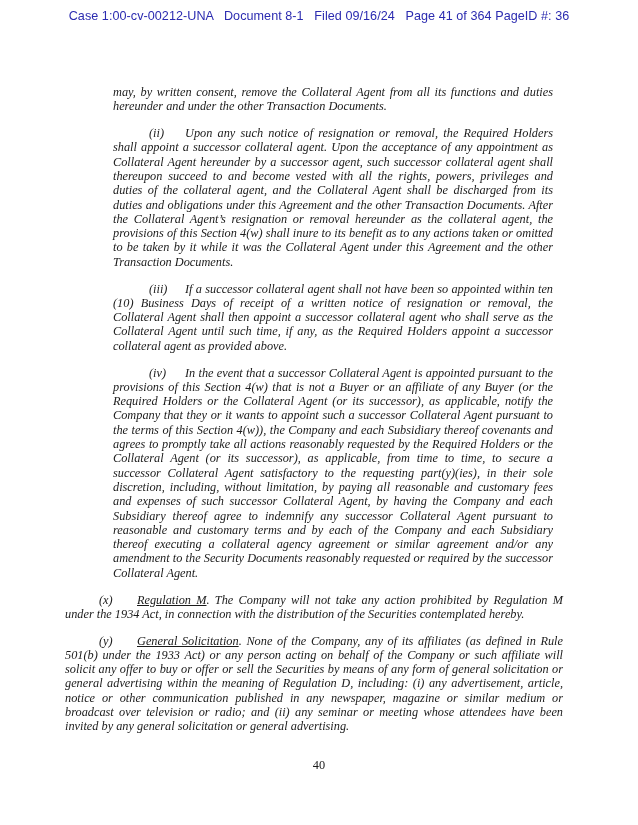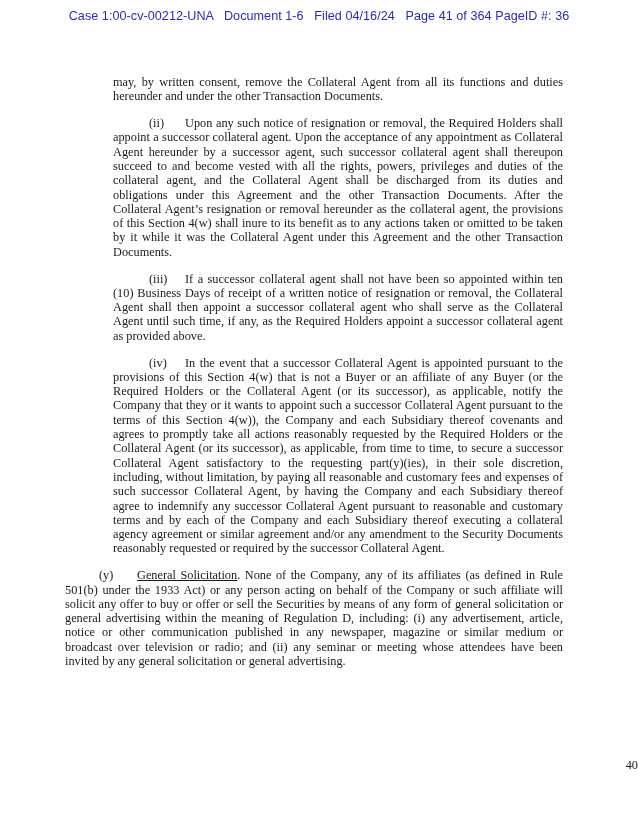--- a/index.html
+++ b/index.html
@@ -6,44 +6,45 @@
   body { width: 638px; height: 825px; position: relative; overflow: hidden; }
   .header {
     position: absolute; top: 9px; left: 0; width: 638px; text-align: center;
     font-family: "Liberation Sans", sans-serif; font-size: 12.6px; color: #2b2bb0;
     white-space: pre; letter-spacing: 0.05px;
   }
   .page {
     position: absolute; left: 84px; top: 75px; width: 479px;
     font-family: "Liberation Serif", serif; font-size: 12.3px; line-height: 14.3px; color: #1a1a1a;
   }
-  .para { text-align: justify; margin: 0; }
+  .para { text-align: justify; margin: 10px; font-style: italic; }
   .sub { margin-left: 29px; }
   .gap { margin-top: 12.5px; }
   .lbl { display: inline-block; }
   .lbl-sub { padding-left: 36px; width: 36px; }
   .lbl-main { padding-left: 34px; width: 38px; }
   .u { text-decoration: underline; }
   .pagenum {
-    position: absolute; top: 758px; left: 0; width: 638px; text-align: right;
+    position: absolute; top: 758px; left: 0; width: 638px; text-align: center;
     font-family: "Liberation Serif", serif; font-size: 12.3px; color: #1a1a1a;
   }
 </style>
 </head>
 <body>
 
-<div class="header"><span>Case 1:00-cv-00212-UNA</span>   <span>Document 1-6</span>   <span>Filed 04/16/24</span>   <span>Page 41 of 364 PageID #: 36</span></div>
+<div class="header"><span>Case 1:00-cv-00212-UNA</span>   <span>Document 8-1</span>   <span>Filed 09/16/24</span>   <span>Page 41 of 364 PageID #: 36</span></div>
 
 <div class="page">
   <p class="para sub">may, by written consent, remove the Collateral Agent from all its functions and duties hereunder and under the other Transaction Documents.</p>
 
   <p class="para sub gap"><span class="lbl lbl-sub">(ii)</span><span>Upon any such notice of resignation or removal, the Required Holders shall appoint a successor collateral agent. Upon the acceptance of any appointment as Collateral Agent hereunder by a successor agent, such successor collateral agent shall thereupon succeed to and become vested with all the rights, powers, privileges and duties of the collateral agent, and the Collateral Agent shall be discharged from its duties and obligations under this Agreement and the other Transaction Documents. After the Collateral Agent’s resignation or removal hereunder as the collateral agent, the provisions of this Section 4(w) shall inure to its benefit as to any actions taken or omitted to be taken by it while it was the Collateral Agent under this Agreement and the other Transaction Documents.</span></p>
 
   <p class="para sub gap"><span class="lbl lbl-sub">(iii)</span><span>If a successor collateral agent shall not have been so appointed within ten (10) Business Days of receipt of a written notice of resignation or removal, the Collateral Agent shall then appoint a successor collateral agent who shall serve as the Collateral Agent until such time, if any, as the Required Holders appoint a successor collateral agent as provided above.</span></p>
 
   <p class="para sub gap"><span class="lbl lbl-sub">(iv)</span><span>In the event that a successor Collateral Agent is appointed pursuant to the provisions of this Section 4(w) that is not a Buyer or an affiliate of any Buyer (or the Required Holders or the Collateral Agent (or its successor), as applicable, notify the Company that they or it wants to appoint such a successor Collateral Agent pursuant to the terms of this Section 4(w)), the Company and each Subsidiary thereof covenants and agrees to promptly take all actions reasonably requested by the Required Holders or the Collateral Agent (or its successor), as applicable, from time to time, to secure a successor Collateral Agent satisfactory to the requesting part(y)(ies), in their sole discretion, including, without limitation, by paying all reasonable and customary fees and expenses of such successor Collateral Agent, by having the Company and each Subsidiary thereof agree to indemnify any successor Collateral Agent pursuant to reasonable and customary terms and by each of the Company and each Subsidiary thereof executing a collateral agency agreement or similar agreement and/or any amendment to the Security Documents reasonably requested or required by the successor Collateral Agent.</span></p>
 
+  <p class="para gap" style="margin-left:-19px;width:498px;"><span class="lbl lbl-main">(x)</span><span class="u">Regulation M</span><span>. The Company will not take any action prohibited by Regulation M under the 1934 Act, in connection with the distribution of the Securities contemplated hereby.</span></p>
 
   <p class="para gap" style="margin-left:-19px;width:498px;"><span class="lbl lbl-main">(y)</span><span class="u">General Solicitation</span><span>. None of the Company, any of its affiliates (as defined in Rule 501(b) under the 1933 Act) or any person acting on behalf of the Company or such affiliate will solicit any offer to buy or offer or sell the Securities by means of any form of general solicitation or general advertising within the meaning of Regulation D, including: (i) any advertisement, article, notice or other communication published in any newspaper, magazine or similar medium or broadcast over television or radio; and (ii) any seminar or meeting whose attendees have been invited by any general solicitation or general advertising.</span></p>
 
 </div>
 
 <div class="pagenum">40</div>
 
 </body></html>

